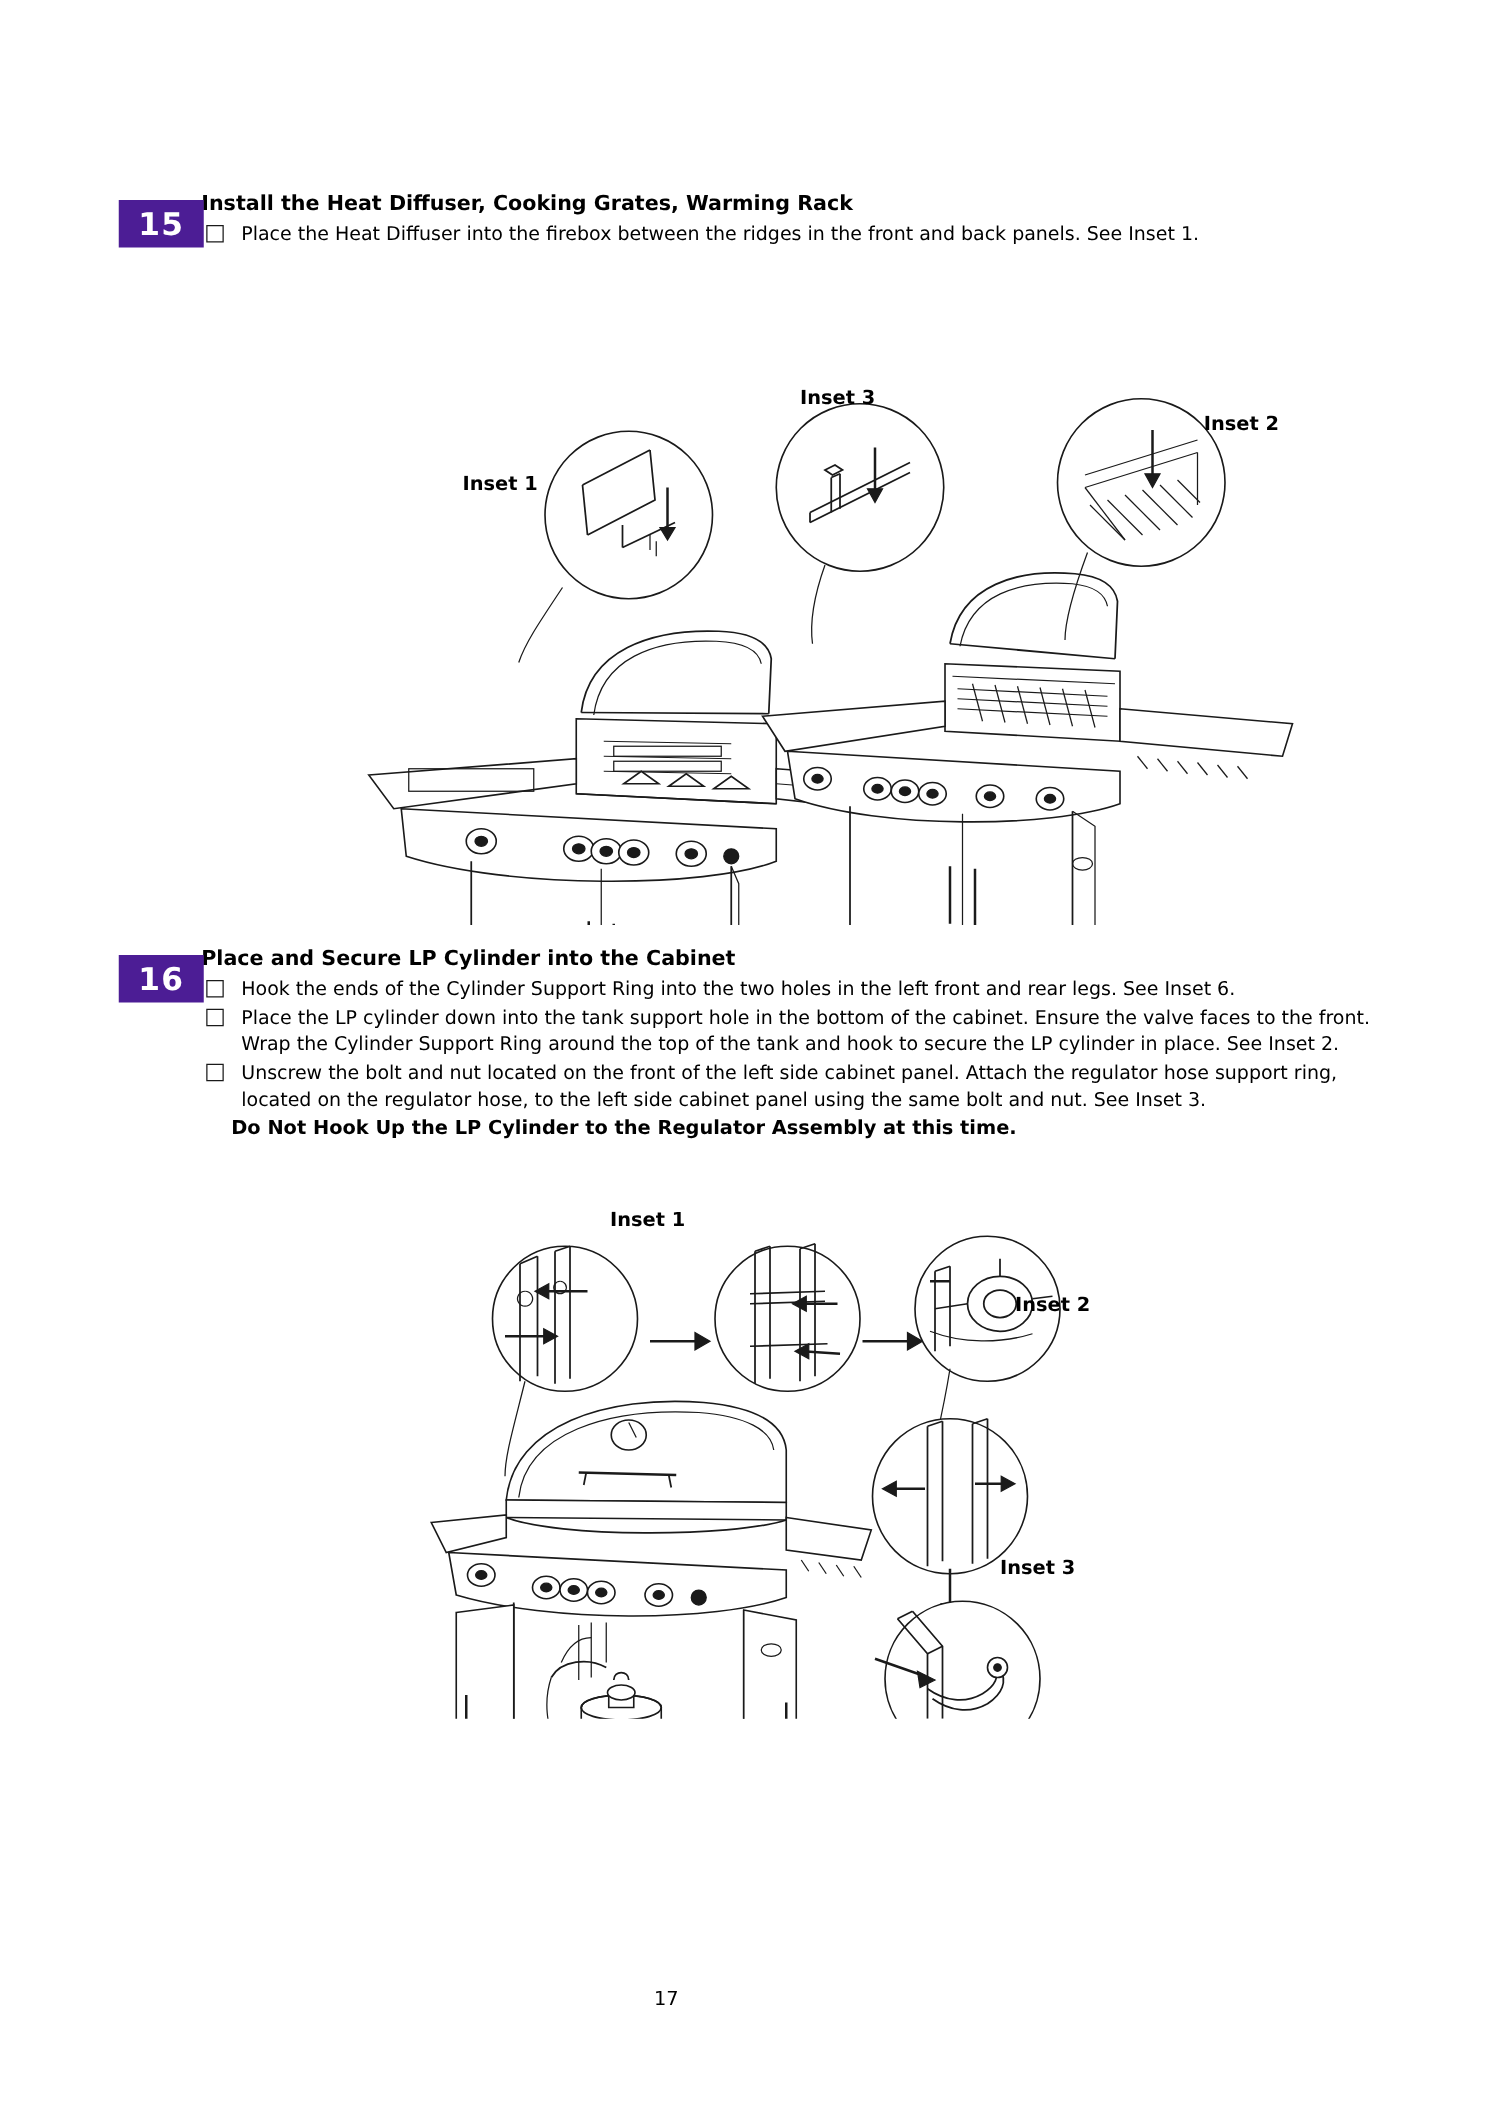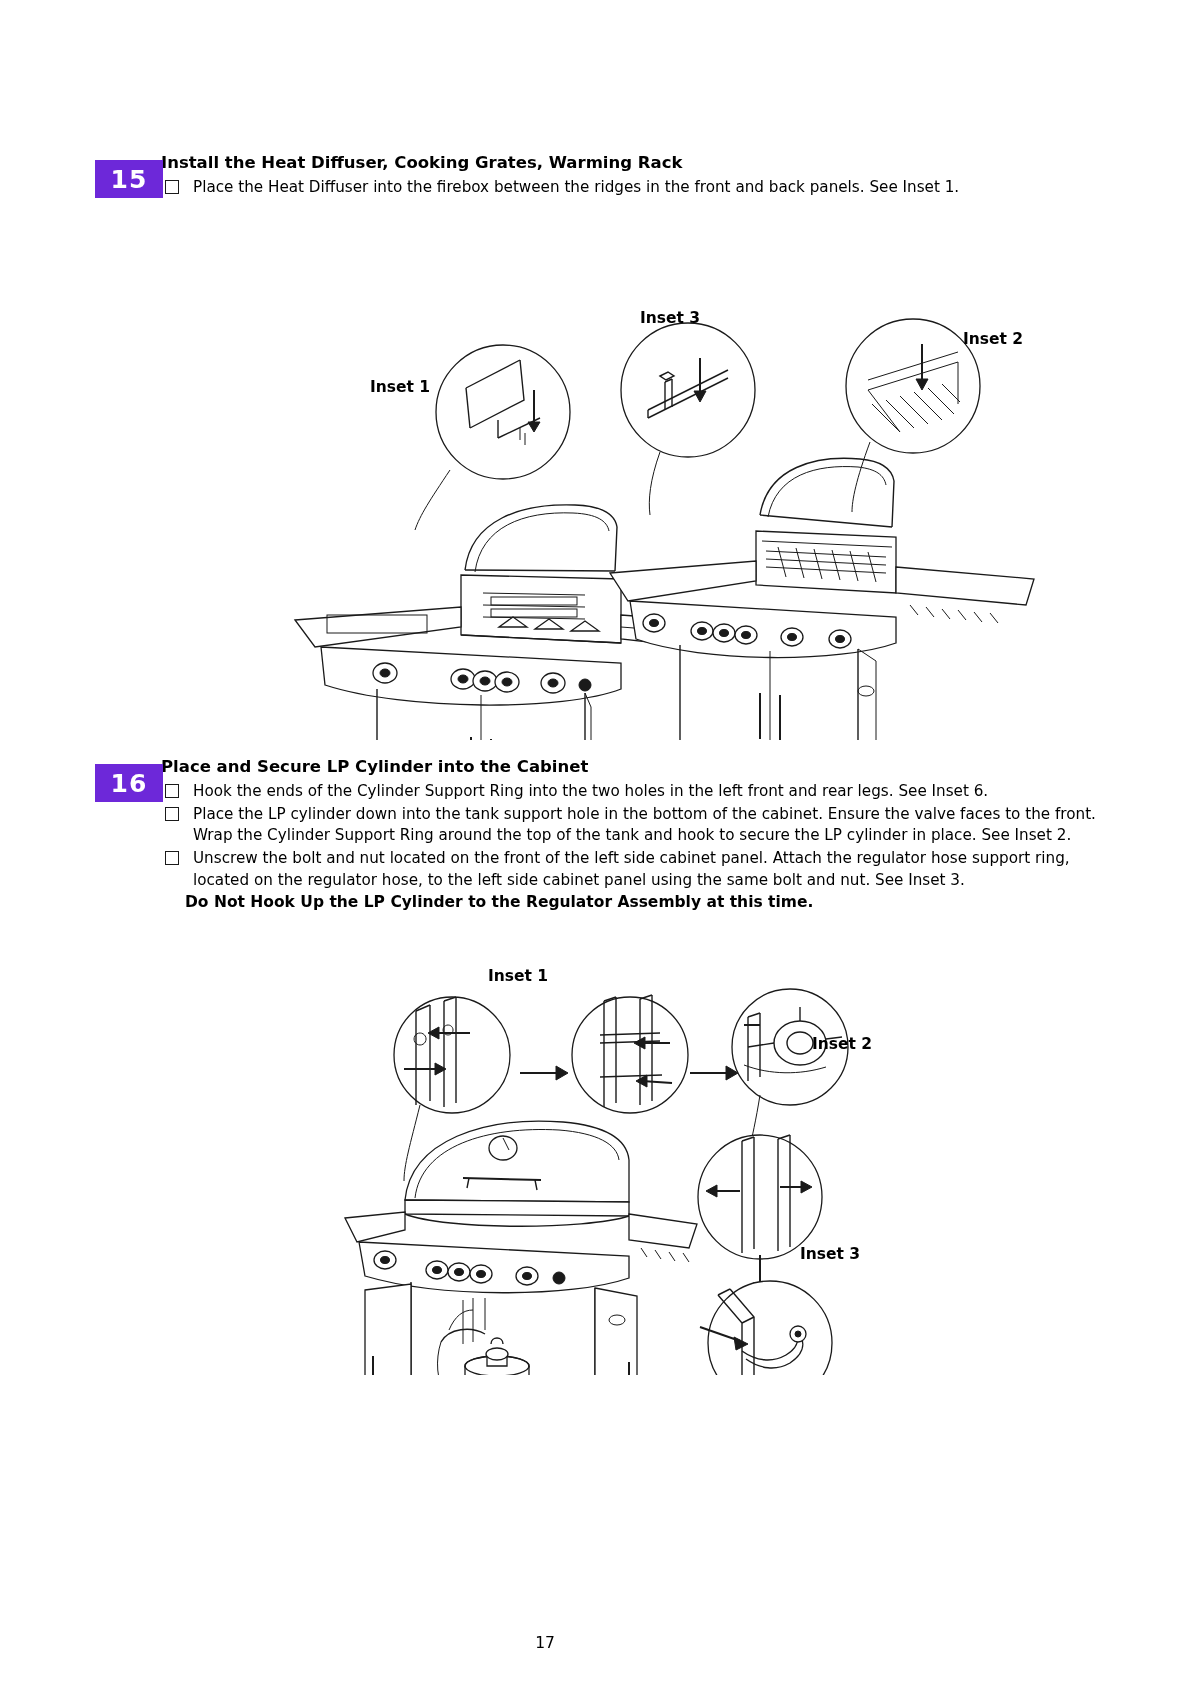--- a/index.html
+++ b/index.html
@@ -30,21 +30,21 @@
   }
   #step-15 { top: 152px; }
   #step-16 { top: 756px; }
 
   .step-badge {
     position: absolute;
     left: 0;
     top: 8px;
     width: 68px;
     height: 38px;
-    background: #6d28d9;
+    background: #4c1d95;
     color: #ffffff;
     font-size: 25px;
     font-weight: bold;
     letter-spacing: 1px;
     display: flex;
     align-items: center;
     justify-content: center;
     font-family: "DejaVu Sans", sans-serif;
   }
 
@@ -100,25 +100,24 @@
     position: absolute;
     font-size: 15.5px;
     font-family: "DejaVu Sans", sans-serif;
     white-space: nowrap;
     font-weight: bold;
   }
 
   .page-number {
     position: absolute;
     left: 0;
-    top: 1634px;
+    top: 1590px;
     width: 1066px;
     text-align: center;
     font-size: 15.5px;
-    padding-left: 12px;
   }
 
   svg { display: block; }
   .ln { fill: none; stroke: #1a1a1a; stroke-width: 1.4; }
   .ln-thin { fill: none; stroke: #1a1a1a; stroke-width: 1; }
   .ln-thick { fill: none; stroke: #1a1a1a; stroke-width: 2; }
   .fill-dark { fill: #1a1a1a; stroke: #1a1a1a; stroke-width: 1; }
   .fill-white { fill: #ffffff; stroke: #1a1a1a; stroke-width: 1.3; }
 </style>
 </head>

